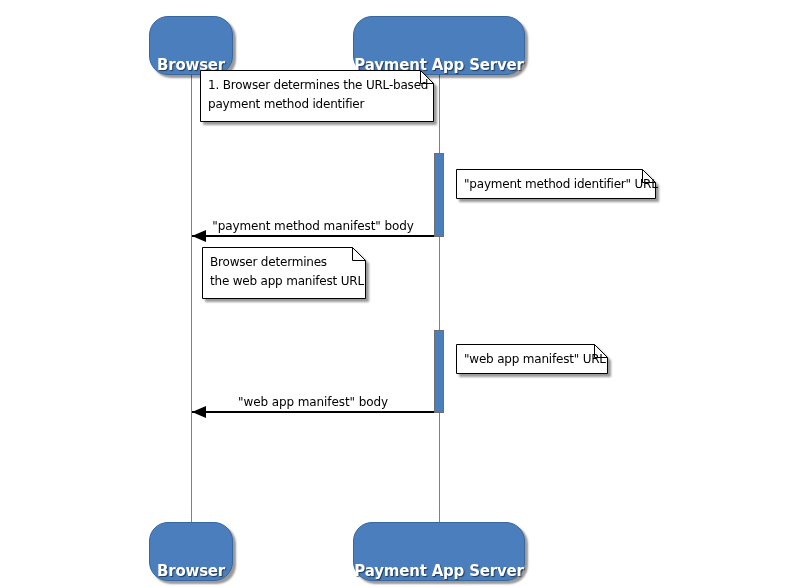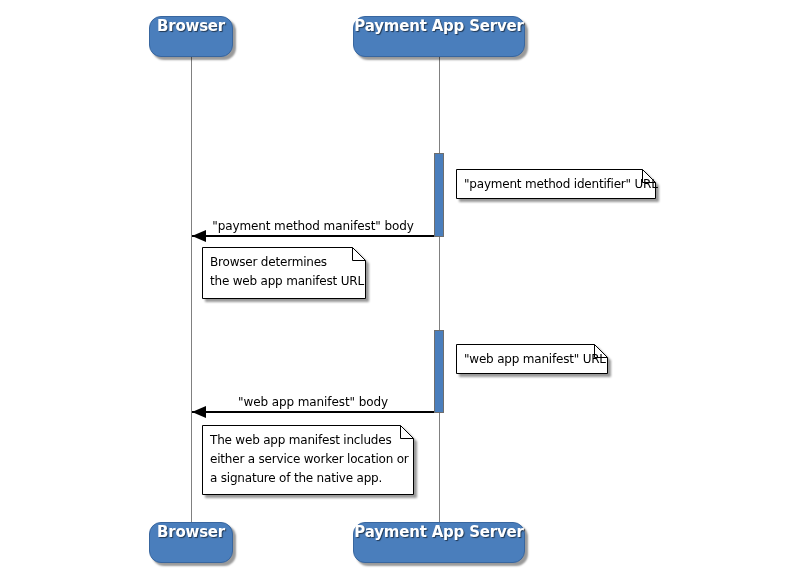--- a/index.html
+++ b/index.html
@@ -4,24 +4,24 @@
 <style>
   html,body { margin:0; padding:0; background:#ffffff; }
   .canvas {
     position:relative; width:800px; height:587px; background:#ffffff;
     font-family:"DejaVu Sans","Liberation Sans",sans-serif; color:#000;
     overflow:hidden;
   }
 
   
   .actor {
-    position:absolute; height:41px; box-sizing:border-box;
-    background:#4a7ebc; border:1px solid #38669f; border-radius:12px;
+    position:absolute; height:59px; box-sizing:border-box;
+    background:#4a7ebc; border:1px solid #38669f; border-radius:19px;
     box-shadow:3px 3px 2px rgba(0,0,0,0.40);
-    display:flex; align-items:flex-start; justify-content:center;
+    display:flex; align-items:flex-end; justify-content:center;
   }
   .actor-label {
     color:#ffffff; font-weight:bold; font-size:15px; letter-spacing:-0.2px;
     text-shadow:1px 1px 1px rgba(0,0,0,0.55); white-space:nowrap;
   }
 
   
   .lifeline { position:absolute; top:57px; height:465px; width:1px; background:#808080; }
 
   
@@ -63,20 +63,28 @@
   <div class="activation" style="top:153px;height:84px"></div>
   <div class="activation" style="top:330px;height:83px"></div>
 
   <div class="actor" style="left:149px;top:16px;width:84px">
     <span class="actor-label">Browser</span>
   </div>
   <div class="actor" style="left:353px;top:16px;width:172px">
     <span class="actor-label">Payment App Server</span>
   </div>
 
+  <div class="note" style="left:200px;top:70px;width:234px;height:52px">
+    <svg class="note-shape" width="234" height="52">
+      <path d="M0.5 0.5 H220.5 L233.5 13.5 V51.5 H0.5 Z" fill="#ffffff" stroke="#000000"></path>
+      <path d="M220.5 0.5 V13.5 H233.5" fill="none" stroke="#000000"></path>
+    </svg>
+    <div class="note-text">1. Browser determines the URL-based
+payment method identifier</div>
+  </div>
 
 
   <div class="note" style="left:456px;top:169px;width:200px;height:30px">
     <svg class="note-shape" width="200" height="30">
       <path d="M0.5 0.5 H186.5 L199.5 13.5 V29.5 H0.5 Z" fill="#ffffff" stroke="#000000"></path>
       <path d="M186.5 0.5 V13.5 H199.5" fill="none" stroke="#000000"></path>
     </svg>
     <div class="note-text">"payment method identifier" URL</div>
   </div>
 
@@ -103,29 +111,20 @@
     </svg>
     <div class="note-text">"web app manifest" URL</div>
   </div>
 
   <div class="message" style="top:391px">
     <div class="msg-label">"web app manifest" body</div>
     <div class="msg-line"></div>
     <div class="arrowhead left"></div>
   </div>
 
-  <div class="note" style="left:202px;top:425px;width:212px;height:70px">
-    <svg class="note-shape" width="212" height="70">
-      <path d="M0.5 0.5 H198.5 L211.5 13.5 V69.5 H0.5 Z" fill="#ffffff" stroke="#000000"></path>
-      <path d="M198.5 0.5 V13.5 H211.5" fill="none" stroke="#000000"></path>
-    </svg>
-    <div class="note-text">The web app manifest includes
-either a service worker location or
-a signature of the native app.</div>
-  </div>
 
   <div class="actor" style="left:149px;top:522px;width:84px">
     <span class="actor-label">Browser</span>
   </div>
   <div class="actor" style="left:353px;top:522px;width:172px">
     <span class="actor-label">Payment App Server</span>
   </div>
 
 </div>
 

